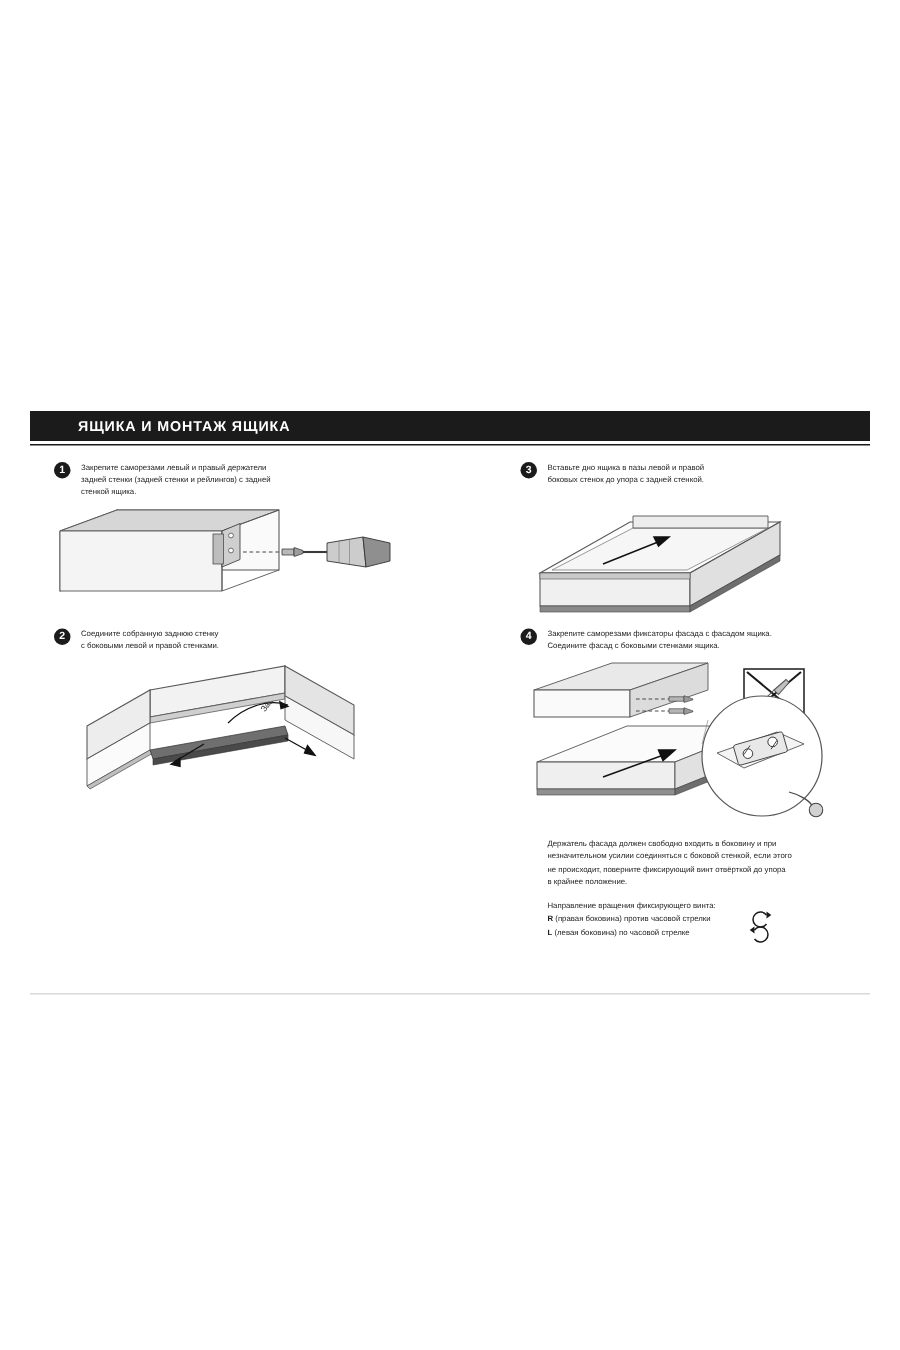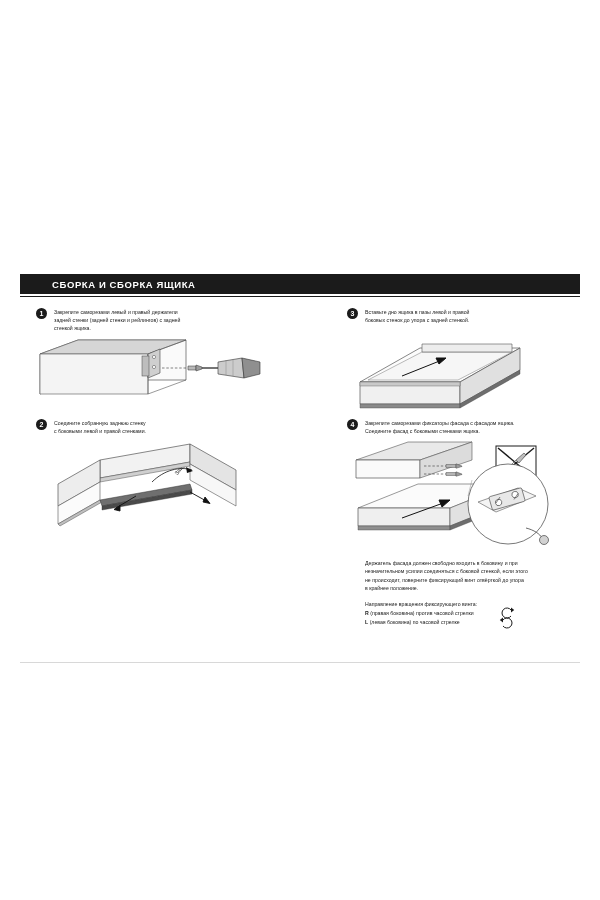--- a/index.html
+++ b/index.html
@@ -93,21 +93,21 @@
     white-space: nowrap;
   }
   .legend-row b { font-weight: bold; }
 </style>
 </head>
 <body>
 
 <div id="page">
 
   <div class="header-bar">
-    <span class="header-title">СБОРКА И СБОРКА ЯЩИКА</span>
+    <span class="header-title">ЯЩИКА И МОНТАЖ ЯЩИКА</span>
   </div>
   <div class="header-rule"></div>
   <div class="frame-rule-bottom"></div>
 
   <div class="step">
     <div class="step-num" style="left:36px; top:308px;">1</div>
     <div class="step-text" style="left:54px; top:308px; width:210px;">Закрепите саморезами левый и правый держатели
 задней стенки (задней стенки и рейлингов) с задней
 стенкой ящика.</div>
   </div>

